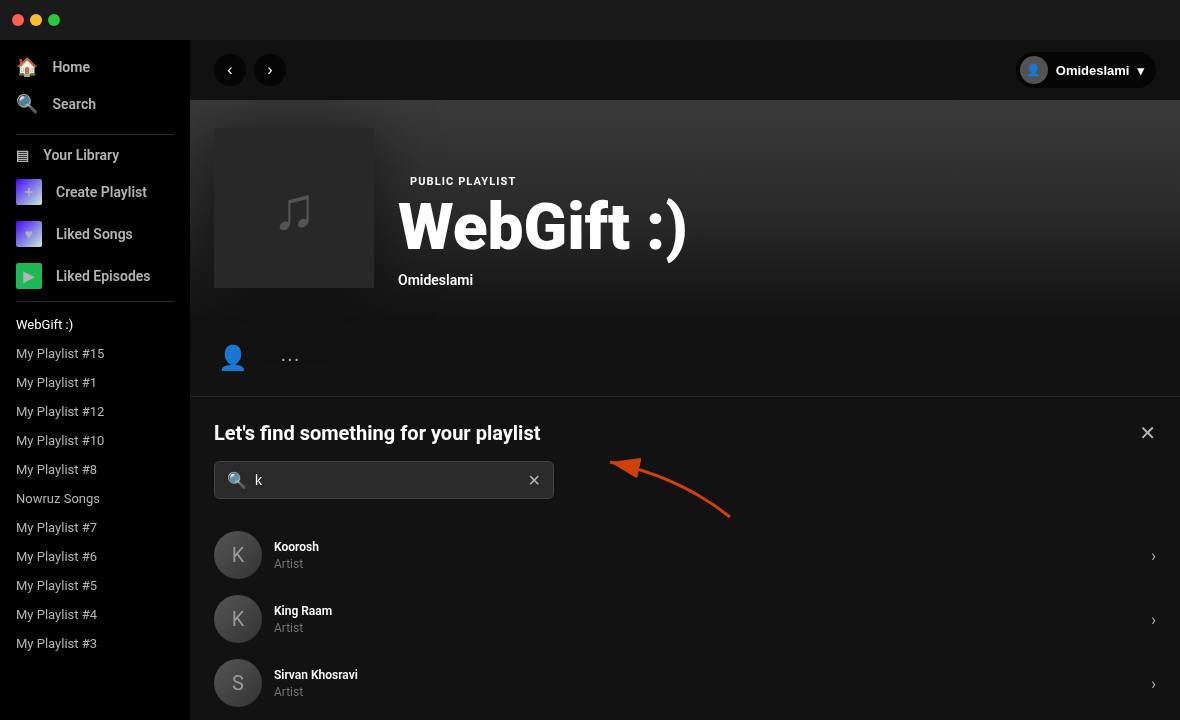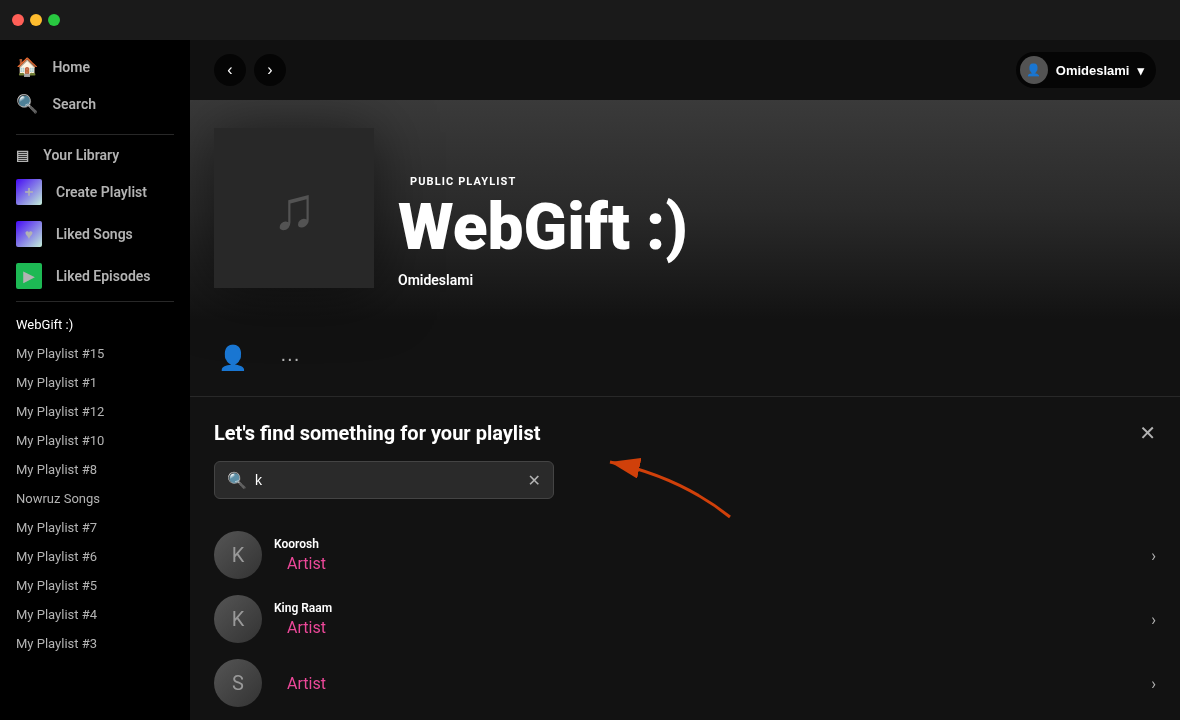--- a/index.html
+++ b/index.html
@@ -368,23 +368,22 @@
     .result-info {
       flex: 1;
     }
     .result-name {
       font-size: 12px;
       font-weight: 600;
       color: #fff;
       margin-bottom: 3px;
     }
     .result-sub {
-      font-size: 16px;
-      color: #ec4899;
-      margin-left: 13px;
+      font-size: 12px;
+      color: #737373;
     }
     .result-arrow {
       color: #b3b3b3;
       font-size: 16px;
       margin-left: 16px;
     }
   </style>
 </head>
 <body>
 
@@ -538,20 +537,21 @@
           <div class="result-sub">Artist</div>
         </div>
         <span class="result-arrow">›</span>
       </div>
 
       <div class="result-item">
         <div class="result-avatar av-orange">
           <div class="result-avatar-placeholder">S</div>
         </div>
         <div class="result-info">
+          <div class="result-name">Sirvan Khosravi</div>
           <div class="result-sub">Artist</div>
         </div>
         <span class="result-arrow">›</span>
       </div>
 
       <div class="result-item">
         
         
         
       </div>

